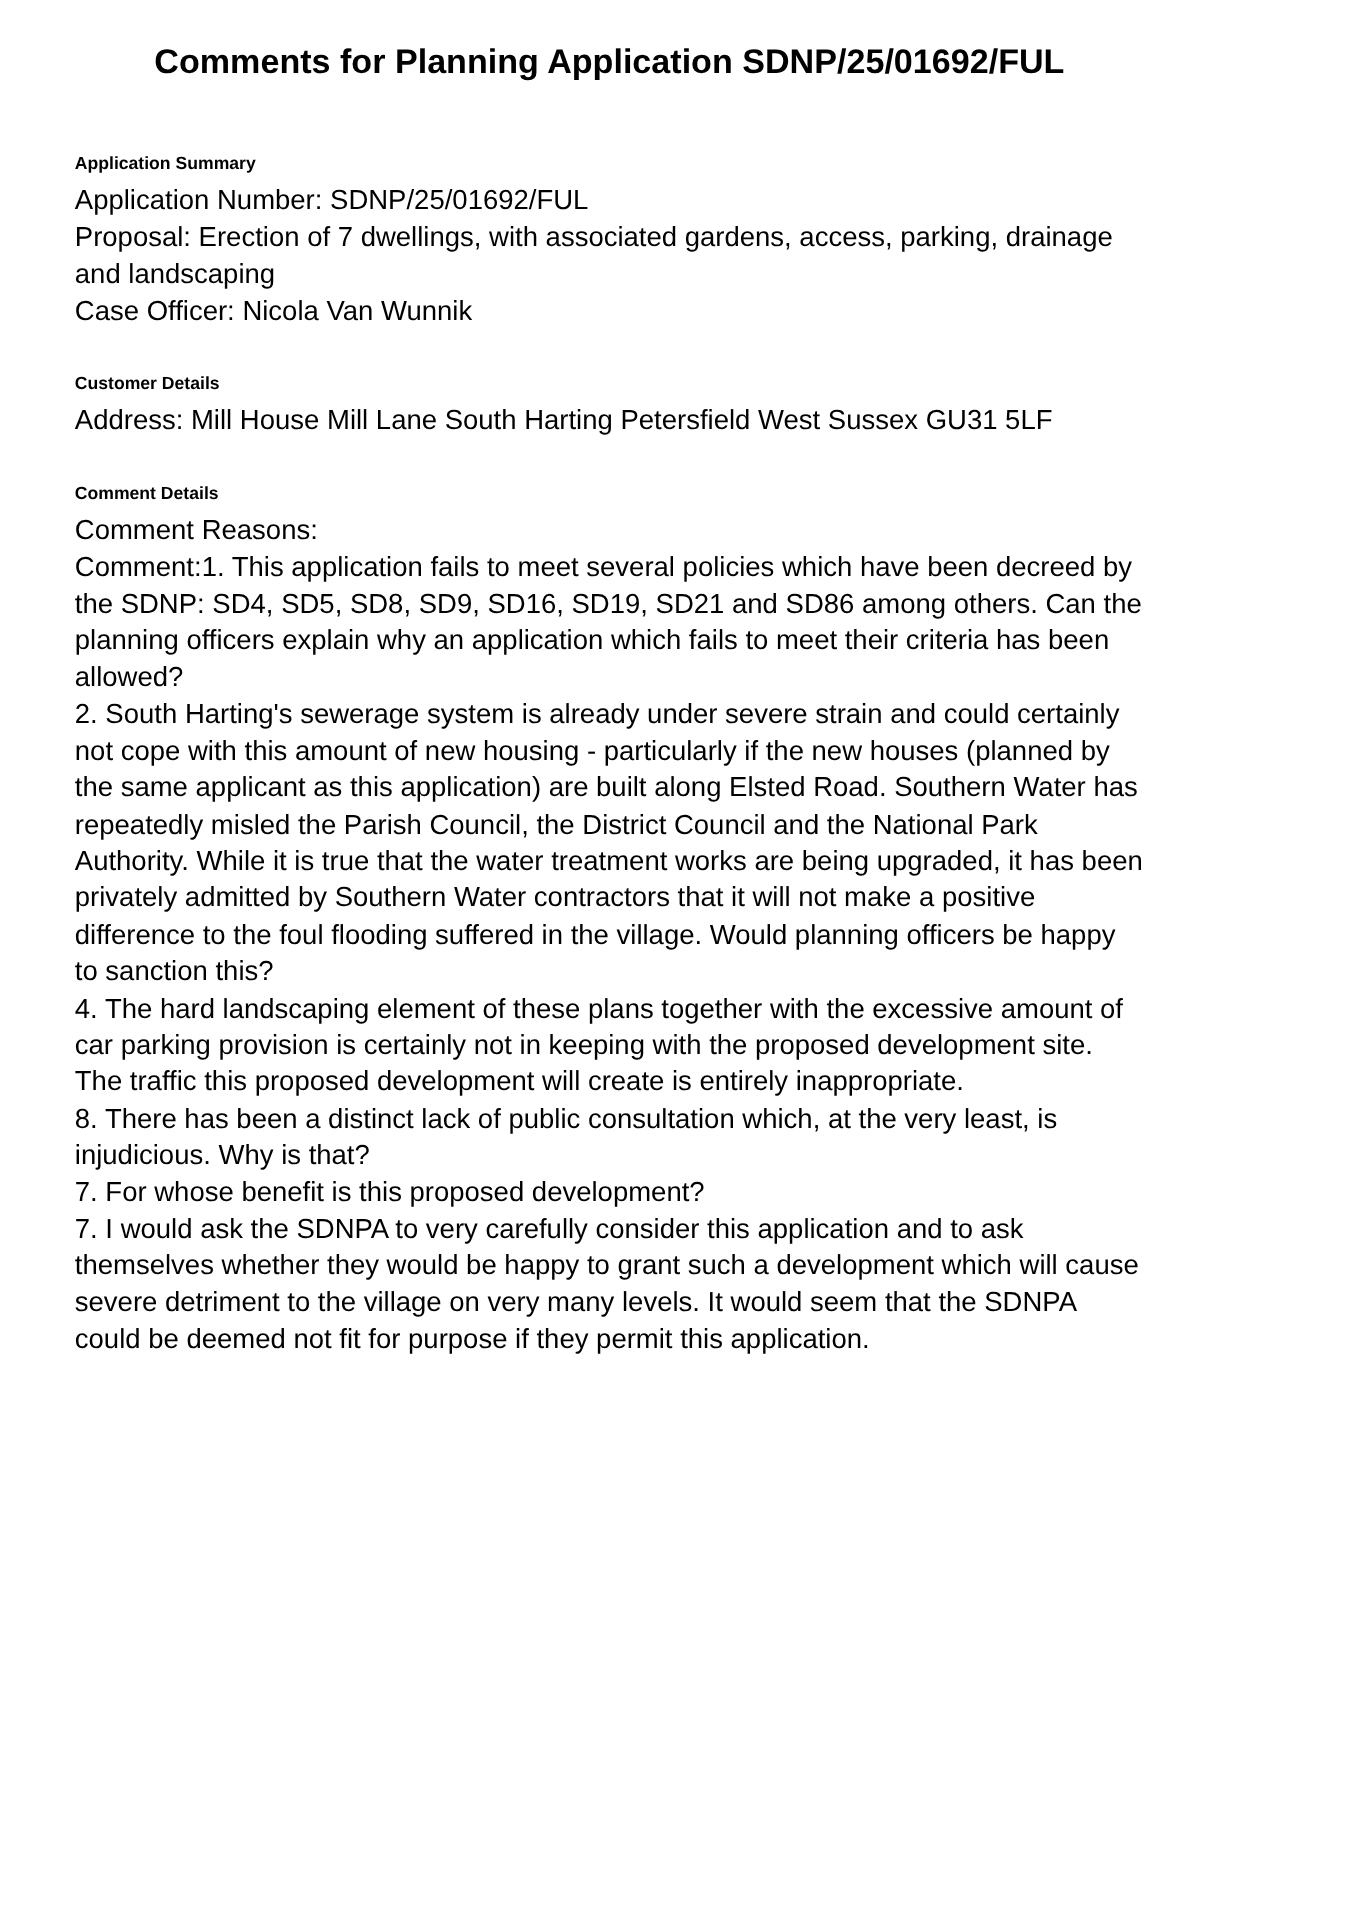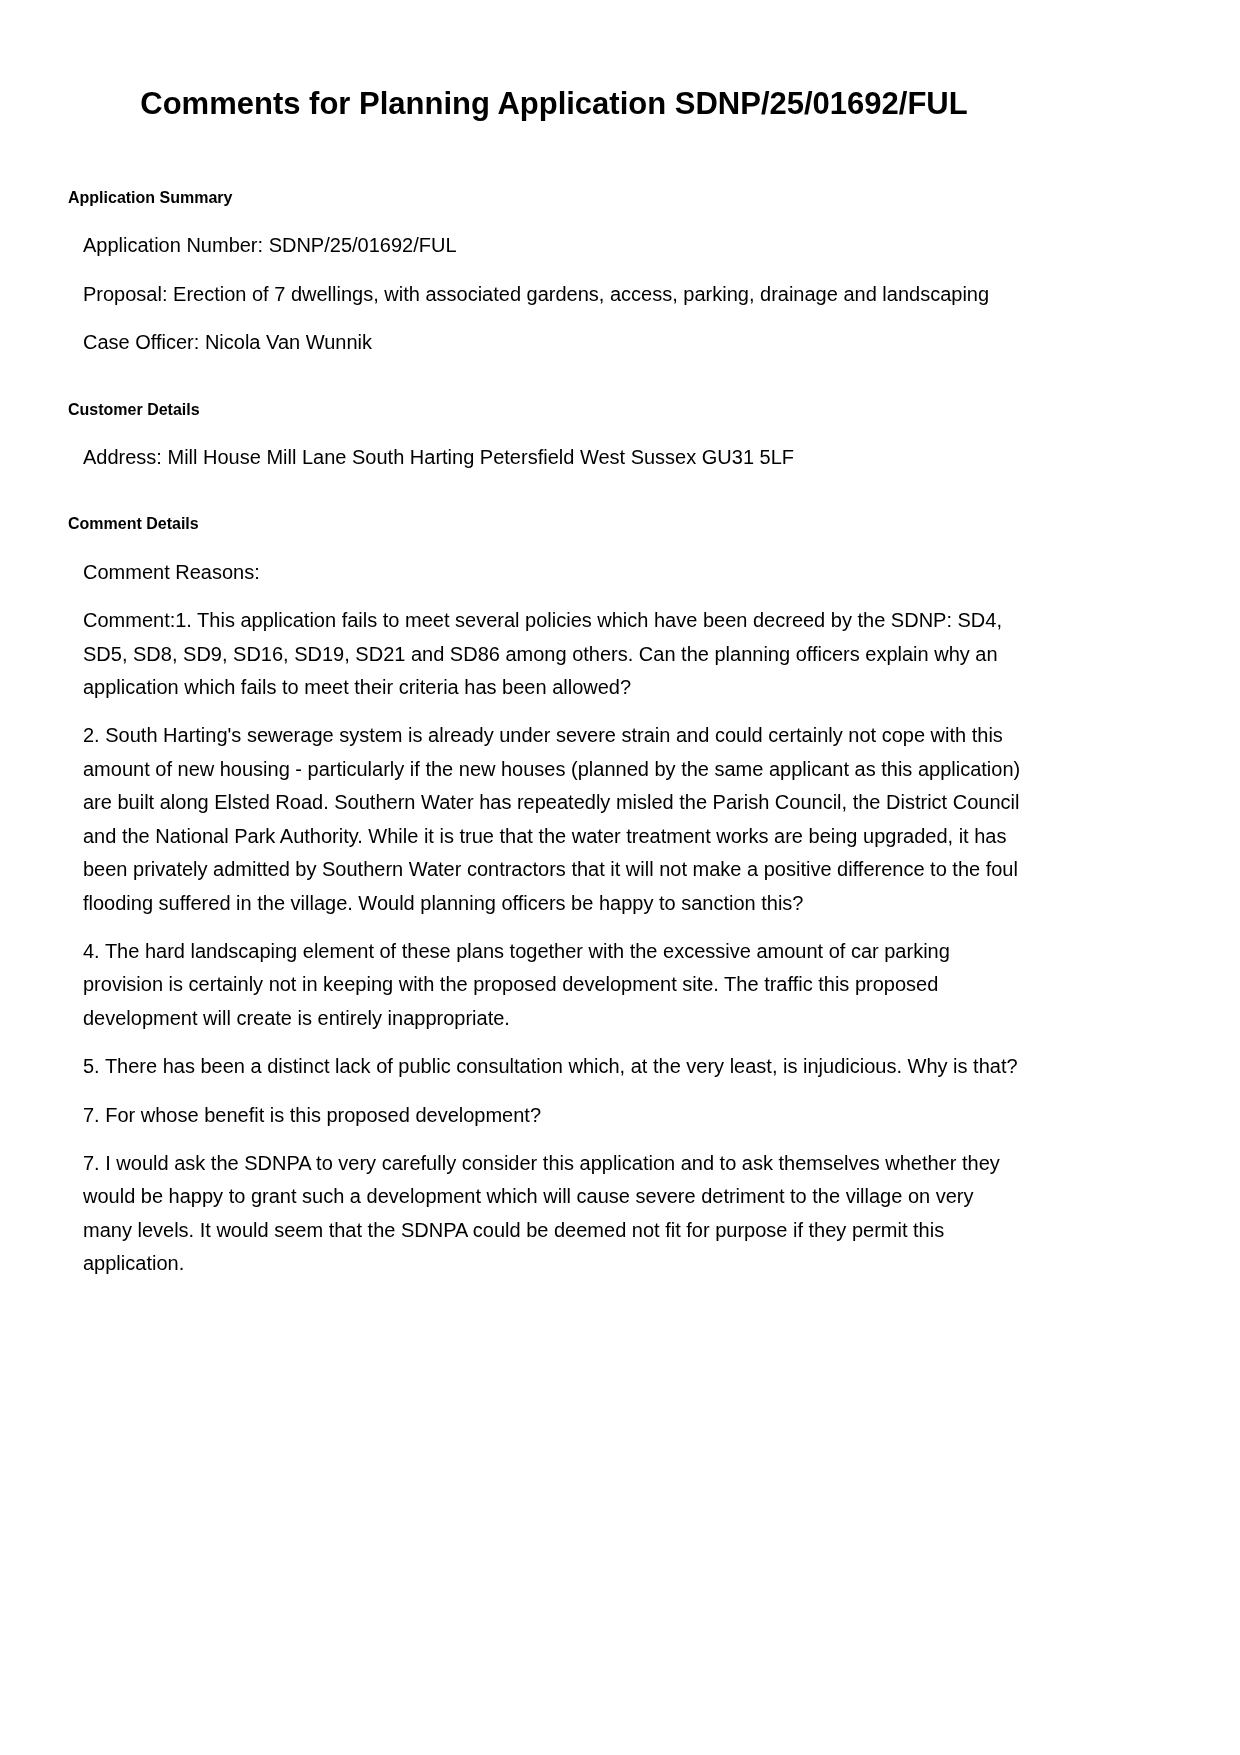--- a/index.html
+++ b/index.html
@@ -11,21 +11,21 @@
     width: 1240px;
     height: 1755px;
     font-family: "Liberation Sans", sans-serif;
     color: #000000;
     box-sizing: border-box;
     overflow: hidden;
   }
   .doc {
     width: 972px;
     margin-left: 68px;
-    padding-top: 84px;
+    padding-top: 36px;
     box-sizing: border-box;
   }
   .doc-title {
     font-size: 31px;
     font-weight: bold;
     line-height: 40px;
     text-align: center;
     margin: 0 0 57px 0;
     letter-spacing: 0;
   }
@@ -35,24 +35,24 @@
   .section:first-of-type {
     margin-top: 0;
   }
   .section-heading {
     font-size: 16px;
     font-weight: bold;
     line-height: 33.4px;
     margin: 0;
   }
   .lines .line {
-    font-size: 20px;
+    font-size: 25px;
     font-weight: normal;
     line-height: 33.4px;
-    margin: 15px;
+    margin: 0;
     word-wrap: break-word;
   }
 </style>
 </head>
 <body>
 
 <div class="doc">
 
   <h1 class="doc-title">Comments for Planning Application SDNP/25/01692/FUL</h1>
 
@@ -72,19 +72,19 @@
       </div>
   </div>
 
   <div class="section">
     <h2 class="section-heading">Comment Details</h2>
     <div class="lines">
         <div class="line">Comment Reasons:</div>
         <div class="line">Comment:1. This application fails to meet several policies which have been decreed by the SDNP: SD4, SD5, SD8, SD9, SD16, SD19, SD21 and SD86 among others. Can the planning officers explain why an application which fails to meet their criteria has been allowed?</div>
         <div class="line">2. South Harting's sewerage system is already under severe strain and could certainly not cope with this amount of new housing - particularly if the new houses (planned by the same applicant as this application) are built along Elsted Road. Southern Water has repeatedly misled the Parish Council, the District Council and the National Park Authority. While it is true that the water treatment works are being upgraded, it has been privately admitted by Southern Water contractors that it will not make a positive difference to the foul flooding suffered in the village. Would planning officers be happy to sanction this?</div>
         <div class="line">4. The hard landscaping element of these plans together with the excessive amount of car parking provision is certainly not in keeping with the proposed development site. The traffic this proposed development will create is entirely inappropriate.</div>
-        <div class="line">5. There has been a distinct lack of public consultation which, at the very least, is injudicious. Why is that?</div>
+        <div class="line">8. There has been a distinct lack of public consultation which, at the very least, is injudicious. Why is that?</div>
         <div class="line">7. For whose benefit is this proposed development?</div>
         <div class="line">7. I would ask the SDNPA to very carefully consider this application and to ask themselves whether they would be happy to grant such a development which will cause severe detriment to the village on very many levels. It would seem that the SDNPA could be deemed not fit for purpose if they permit this application.</div>
       </div>
   </div>
 
 </div>
 
 </body></html>

